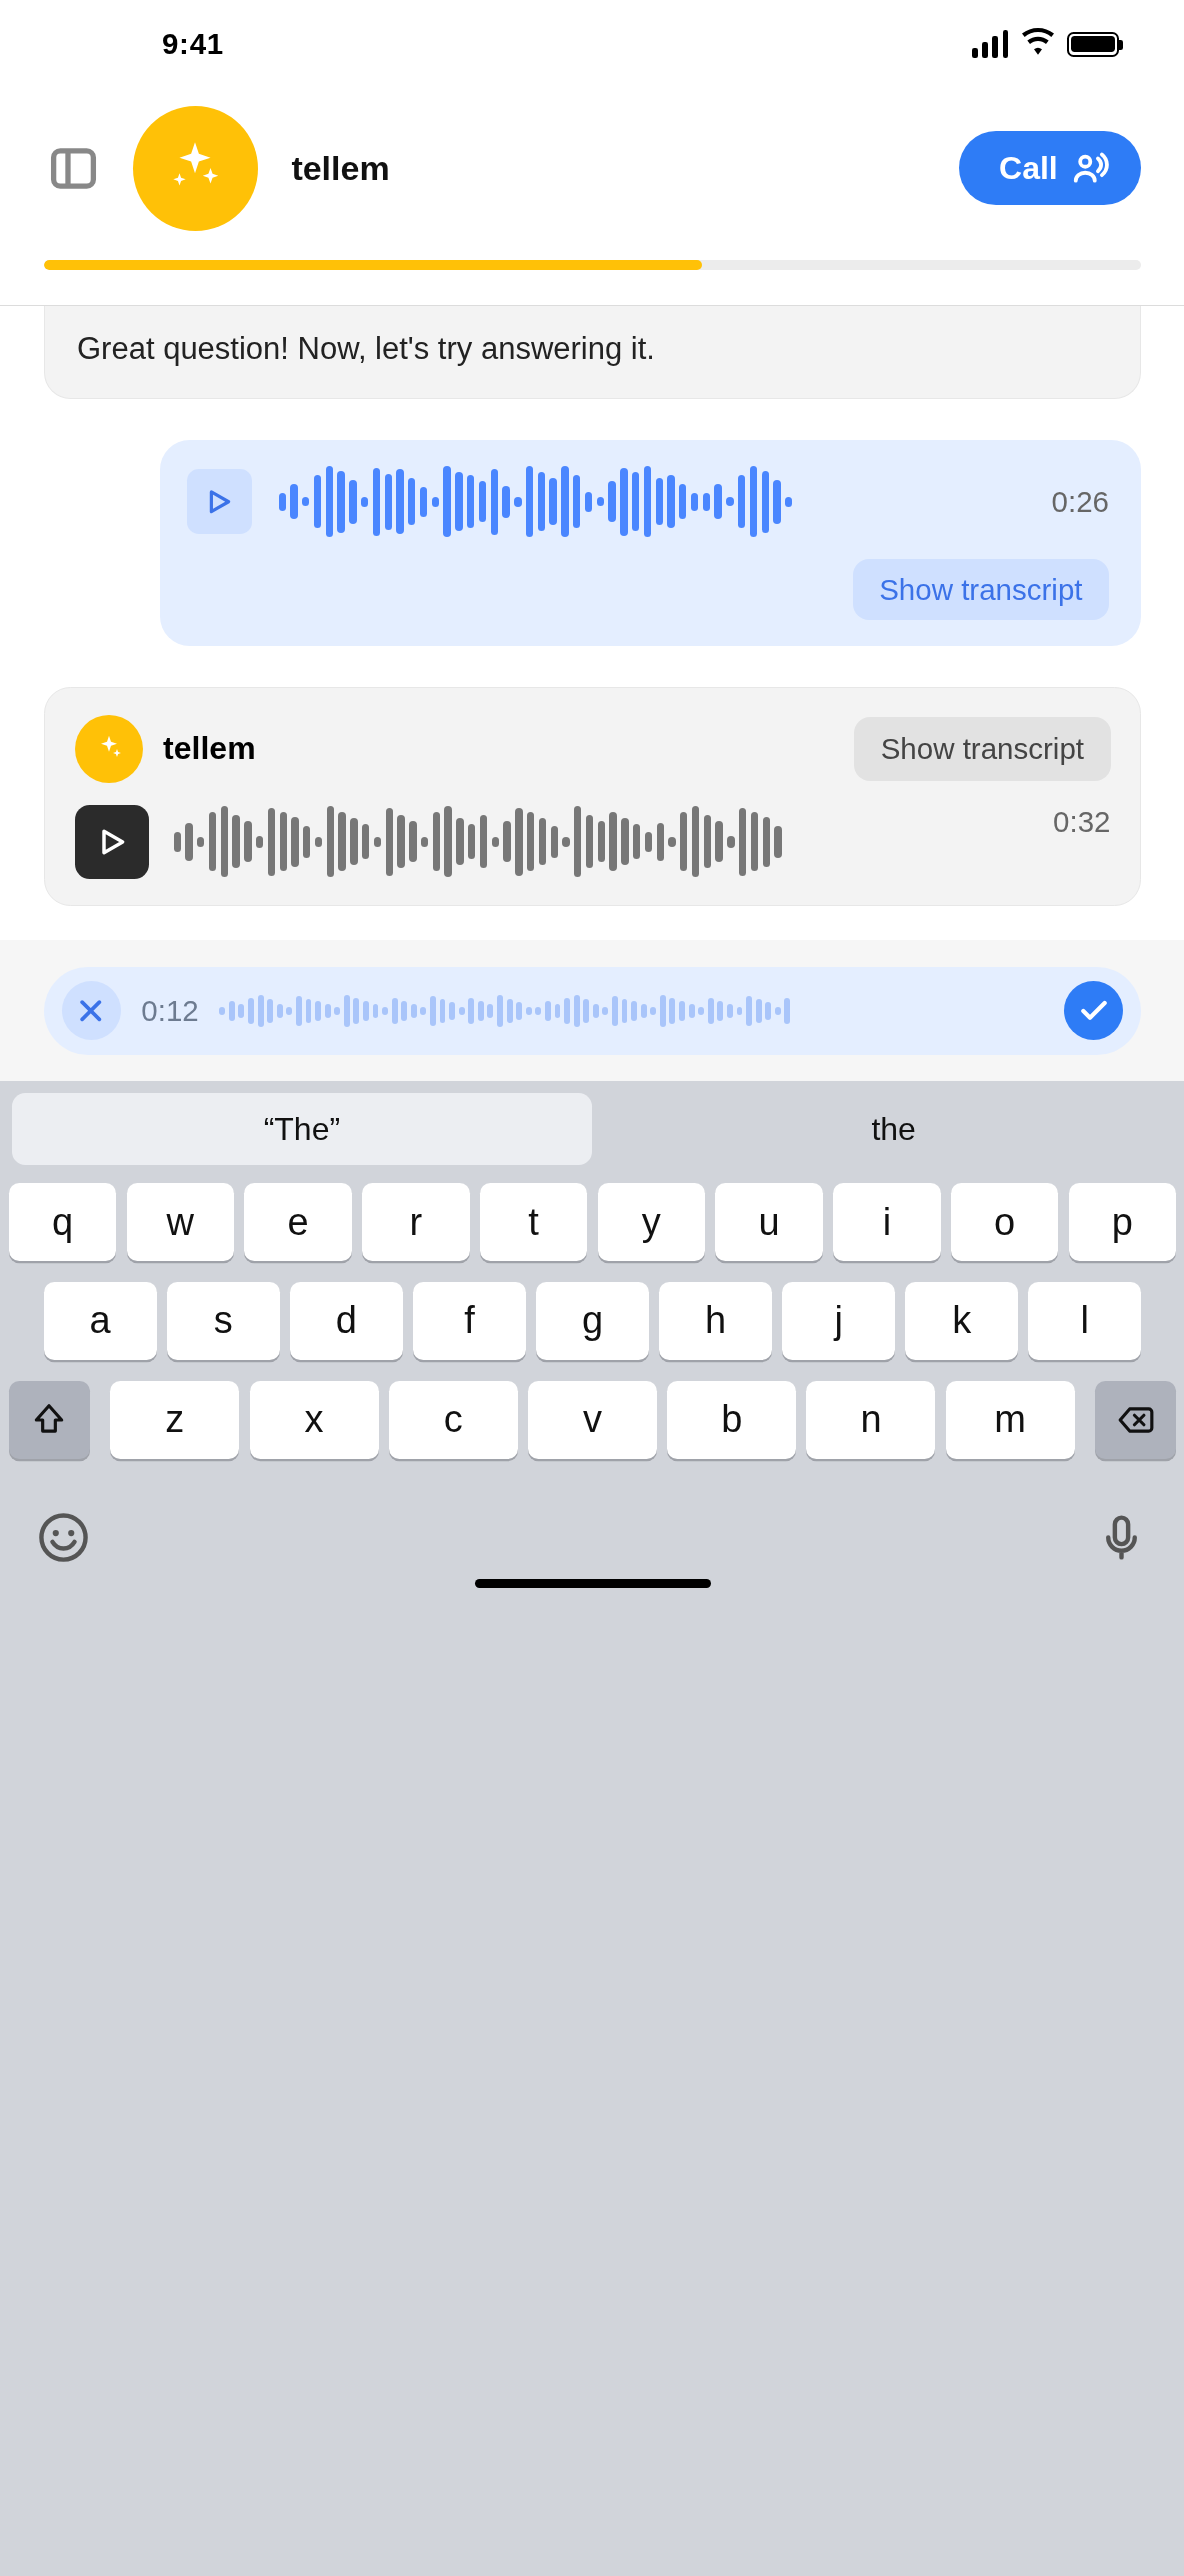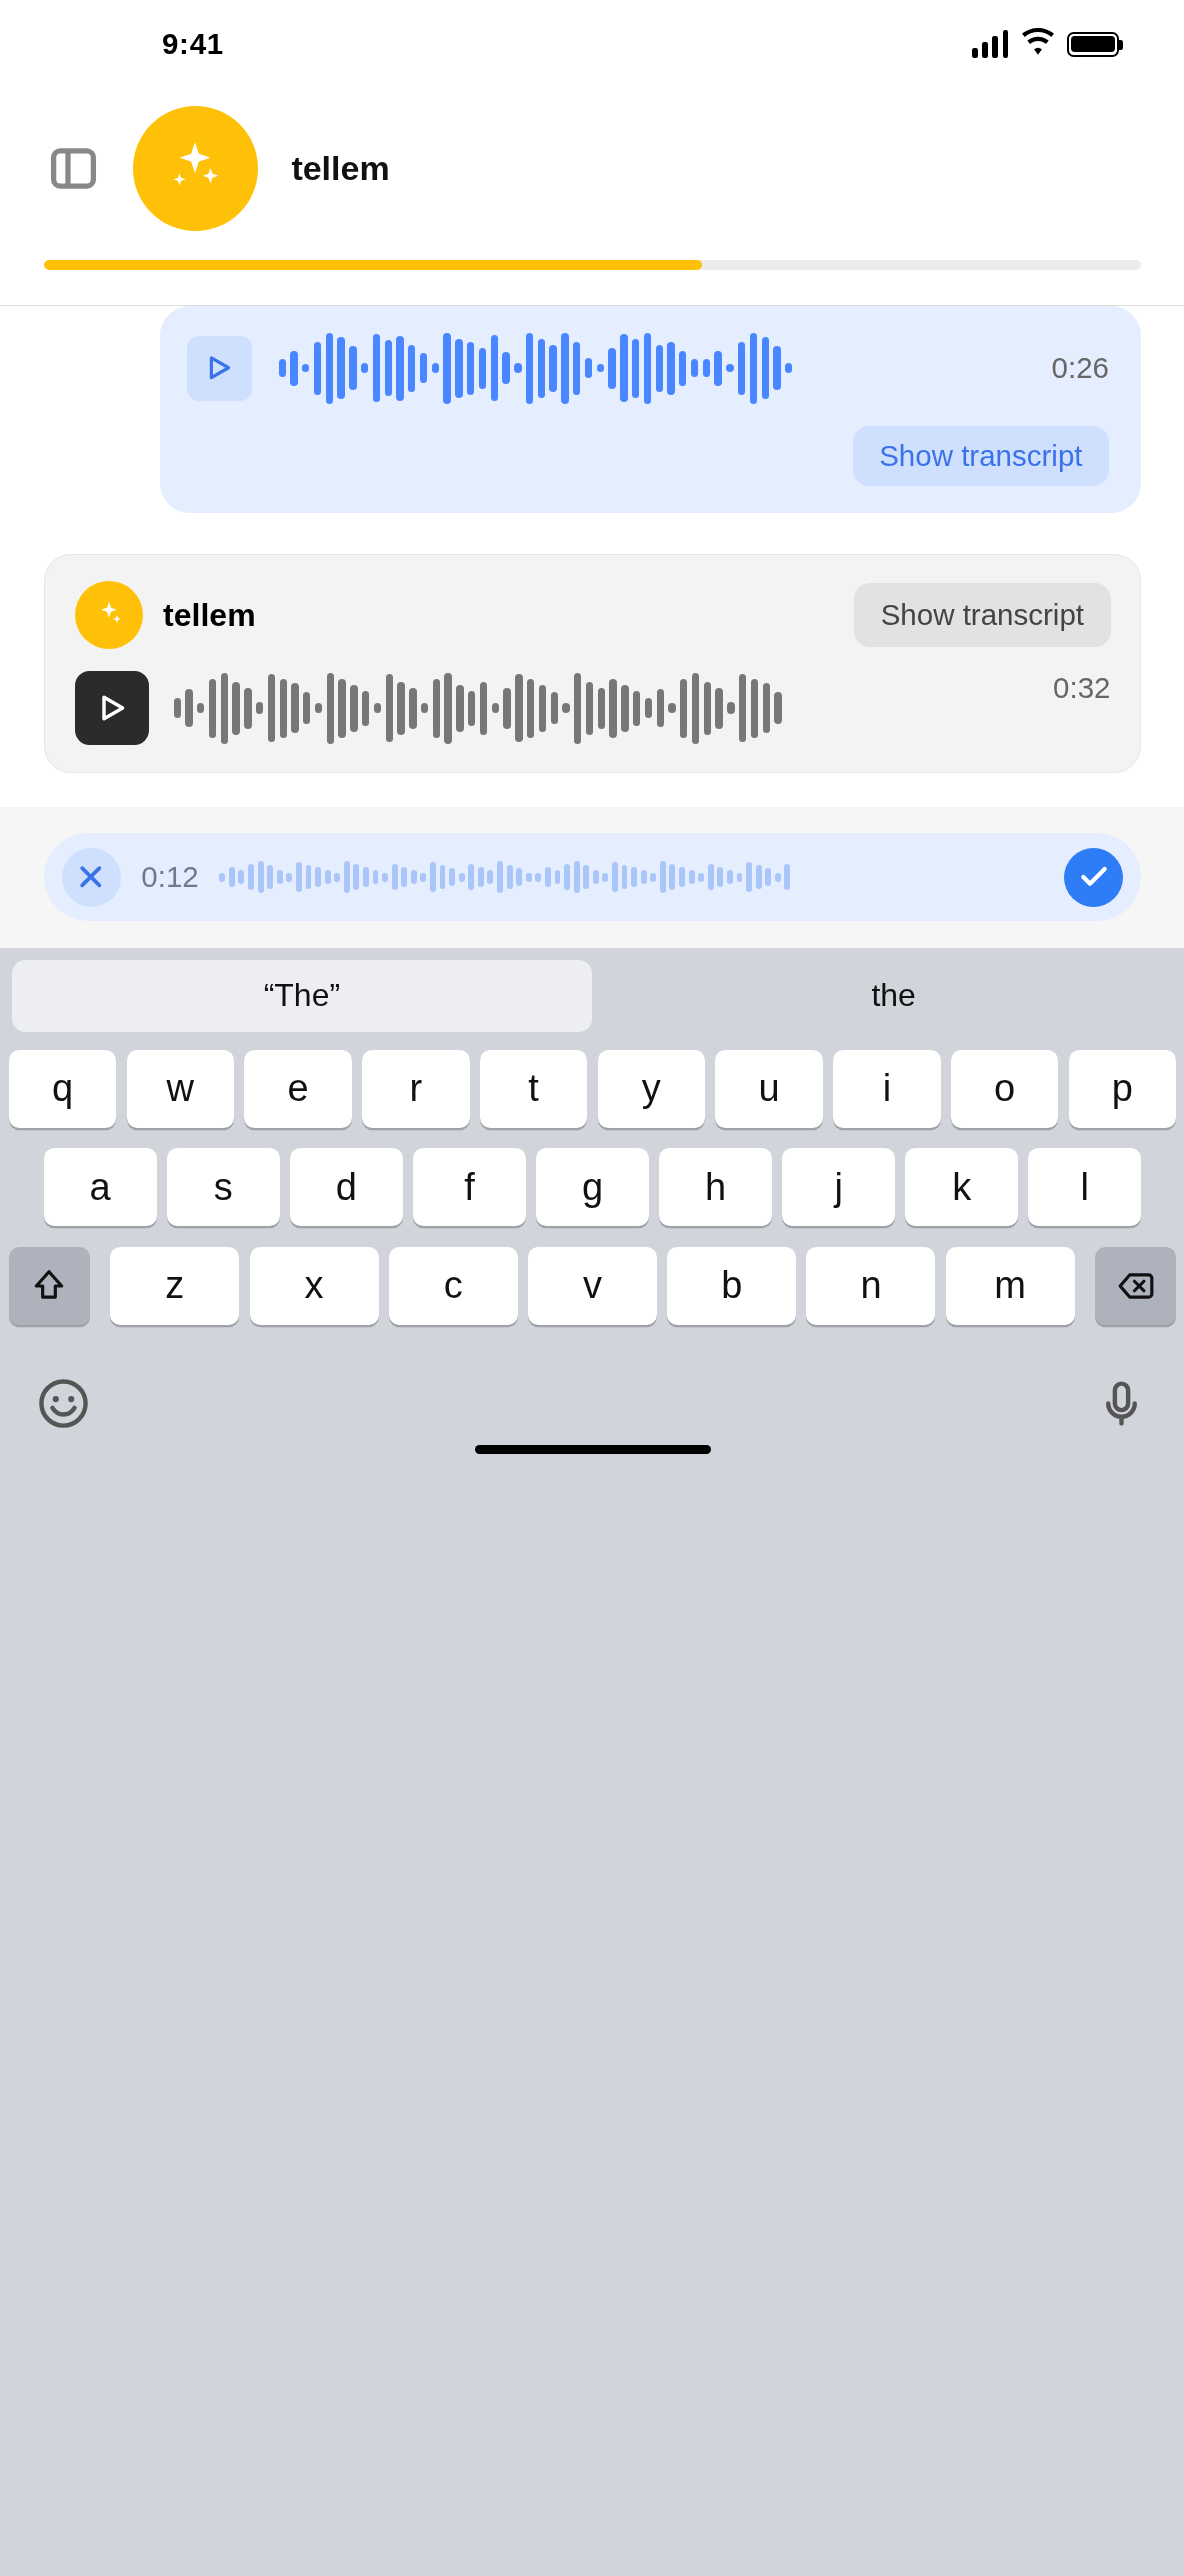--- a/index.html
+++ b/index.html
@@ -124,28 +124,42 @@
       </svg>
   </div>
   <div class="avatar-spark">
     <svg width="62" height="62" viewBox="0 0 24 24">
         <path fill="#fff" d="M12 2l1.5 4.5L18 8l-4.5 1.5L12 14l-1.5-4.5L6 8l4.5-1.5L12 2zm6 10l.8 2.2L21 15l-2.2.8L18 18l-.8-2.2L15 15l2.2-.8L18 12zM6 14l.6 1.8L8.4 16.4 6.6 17 6 18.8 5.4 17 3.6 16.4 5.4 15.8 6 14z"></path>
       </svg>
   </div>
   <div class="header-text">
     <div class="header-title">tellem</div>
   </div>
+  <button class="call-btn">
+    <span>Call</span>
+    <svg viewBox="0 0 24 24">
+        <circle cx="9" cy="8" r="3.2" fill="none" stroke="#fff" stroke-width="2.4"></circle>
+        <path d="M3 20c0-3 2.7-5 6-5s6 2 6 5" fill="none" stroke="#fff" stroke-width="2.4" stroke-linecap="round"></path>
+        <path d="M17 6c1.2 1 2 2.4 2 4s-.8 3-2 4" fill="none" stroke="#fff" stroke-width="2.4" stroke-linecap="round"></path>
+        <path d="M19.5 3.5c2 1.6 3.2 3.9 3.2 6.5s-1.2 4.9-3.2 6.5" fill="none" stroke="#fff" stroke-width="2.4" stroke-linecap="round"></path>
+      </svg>
+  </button>
 </div>
 
 <div class="progress-track">
   <div class="progress-fill" id="progfill" style="width: 60%;"></div>
 </div>
 <div class="header-sep"></div>
 
 <div class="chat">
+  <div>
+    <div class="bubble-grey topcut">
+      <div class="bubble-text">Great question! Now, let's try answering it.</div>
+    </div>
+  </div>
 
   <div class="bubble-blue">
     <div class="voice-row">
       <div class="play-btn-light">
         <svg viewBox="0 0 24 24">
             <path d="M6 4l14 8-14 8V4z" fill="none" stroke="#3B72E8" stroke-width="2.6" stroke-linejoin="round"></path>
           </svg>
       </div>
       <div class="wave" id="wave-blue">
           <span style="height: 17.7px;"></span>

